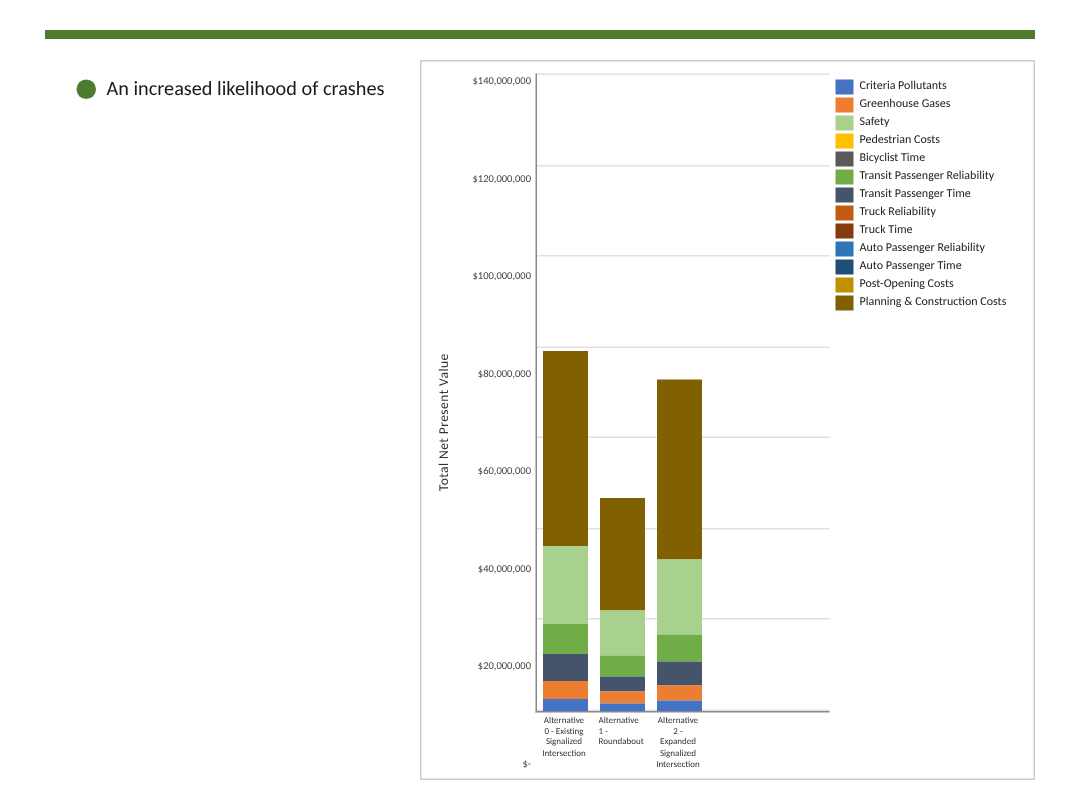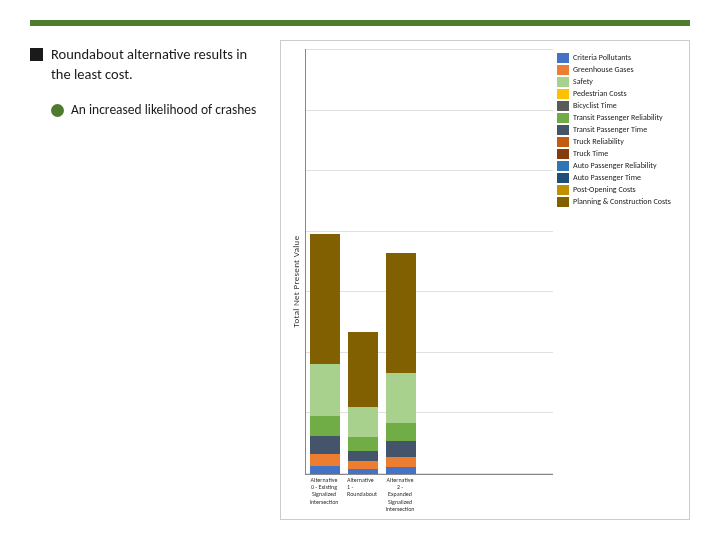--- a/index.html
+++ b/index.html
@@ -239,24 +239,20 @@
   </style>
 </head>
 <body>
 
 <div class="slide">
   <div class="green-bar"></div>
 
   <div class="content-area">
 
     <div class="left-panel">
-      <div class="bullet-item">
-        <div class="bullet-square"></div>
-        <div class="bullet-text">Roundabout alternative results in the least cost.</div>
-      </div>
 
       <div class="bullet-item" style="flex-direction: column; margin-left: 0;">
         <div class="sub-bullets">
           <div class="sub-bullet-item">
             <div class="sub-bullet-circle"></div>
             <div class="sub-bullet-text">An increased likelihood of crashes</div>
           </div>
         </div>
       </div>
     </div>
@@ -264,20 +260,30 @@
     <div class="chart-container">
       <div class="chart-and-legend">
 
         <div class="y-axis-label">
           <span class="y-axis-text">Total Net Present Value</span>
         </div>
 
         <div style="display:flex; flex-direction:column; flex:1;">
           <div style="display:flex; flex-direction:row; flex:1;">
 
+            <div class="y-axis-ticks">
+              <span class="y-tick">$140,000,000</span>
+              <span class="y-tick">$120,000,000</span>
+              <span class="y-tick">$100,000,000</span>
+              <span class="y-tick">$80,000,000</span>
+              <span class="y-tick">$60,000,000</span>
+              <span class="y-tick">$40,000,000</span>
+              <span class="y-tick">$20,000,000</span>
+              <span class="y-tick">$-</span>
+            </div>
 
             <div style="flex:1; display:flex; flex-direction:column;">
               <div class="bars-area" style="height: 290px; position:relative;">
 
                 <div class="grid-lines">
                   <div class="grid-line"></div>
                   <div class="grid-line"></div>
                   <div class="grid-line"></div>
                   <div class="grid-line"></div>
                   <div class="grid-line"></div>

